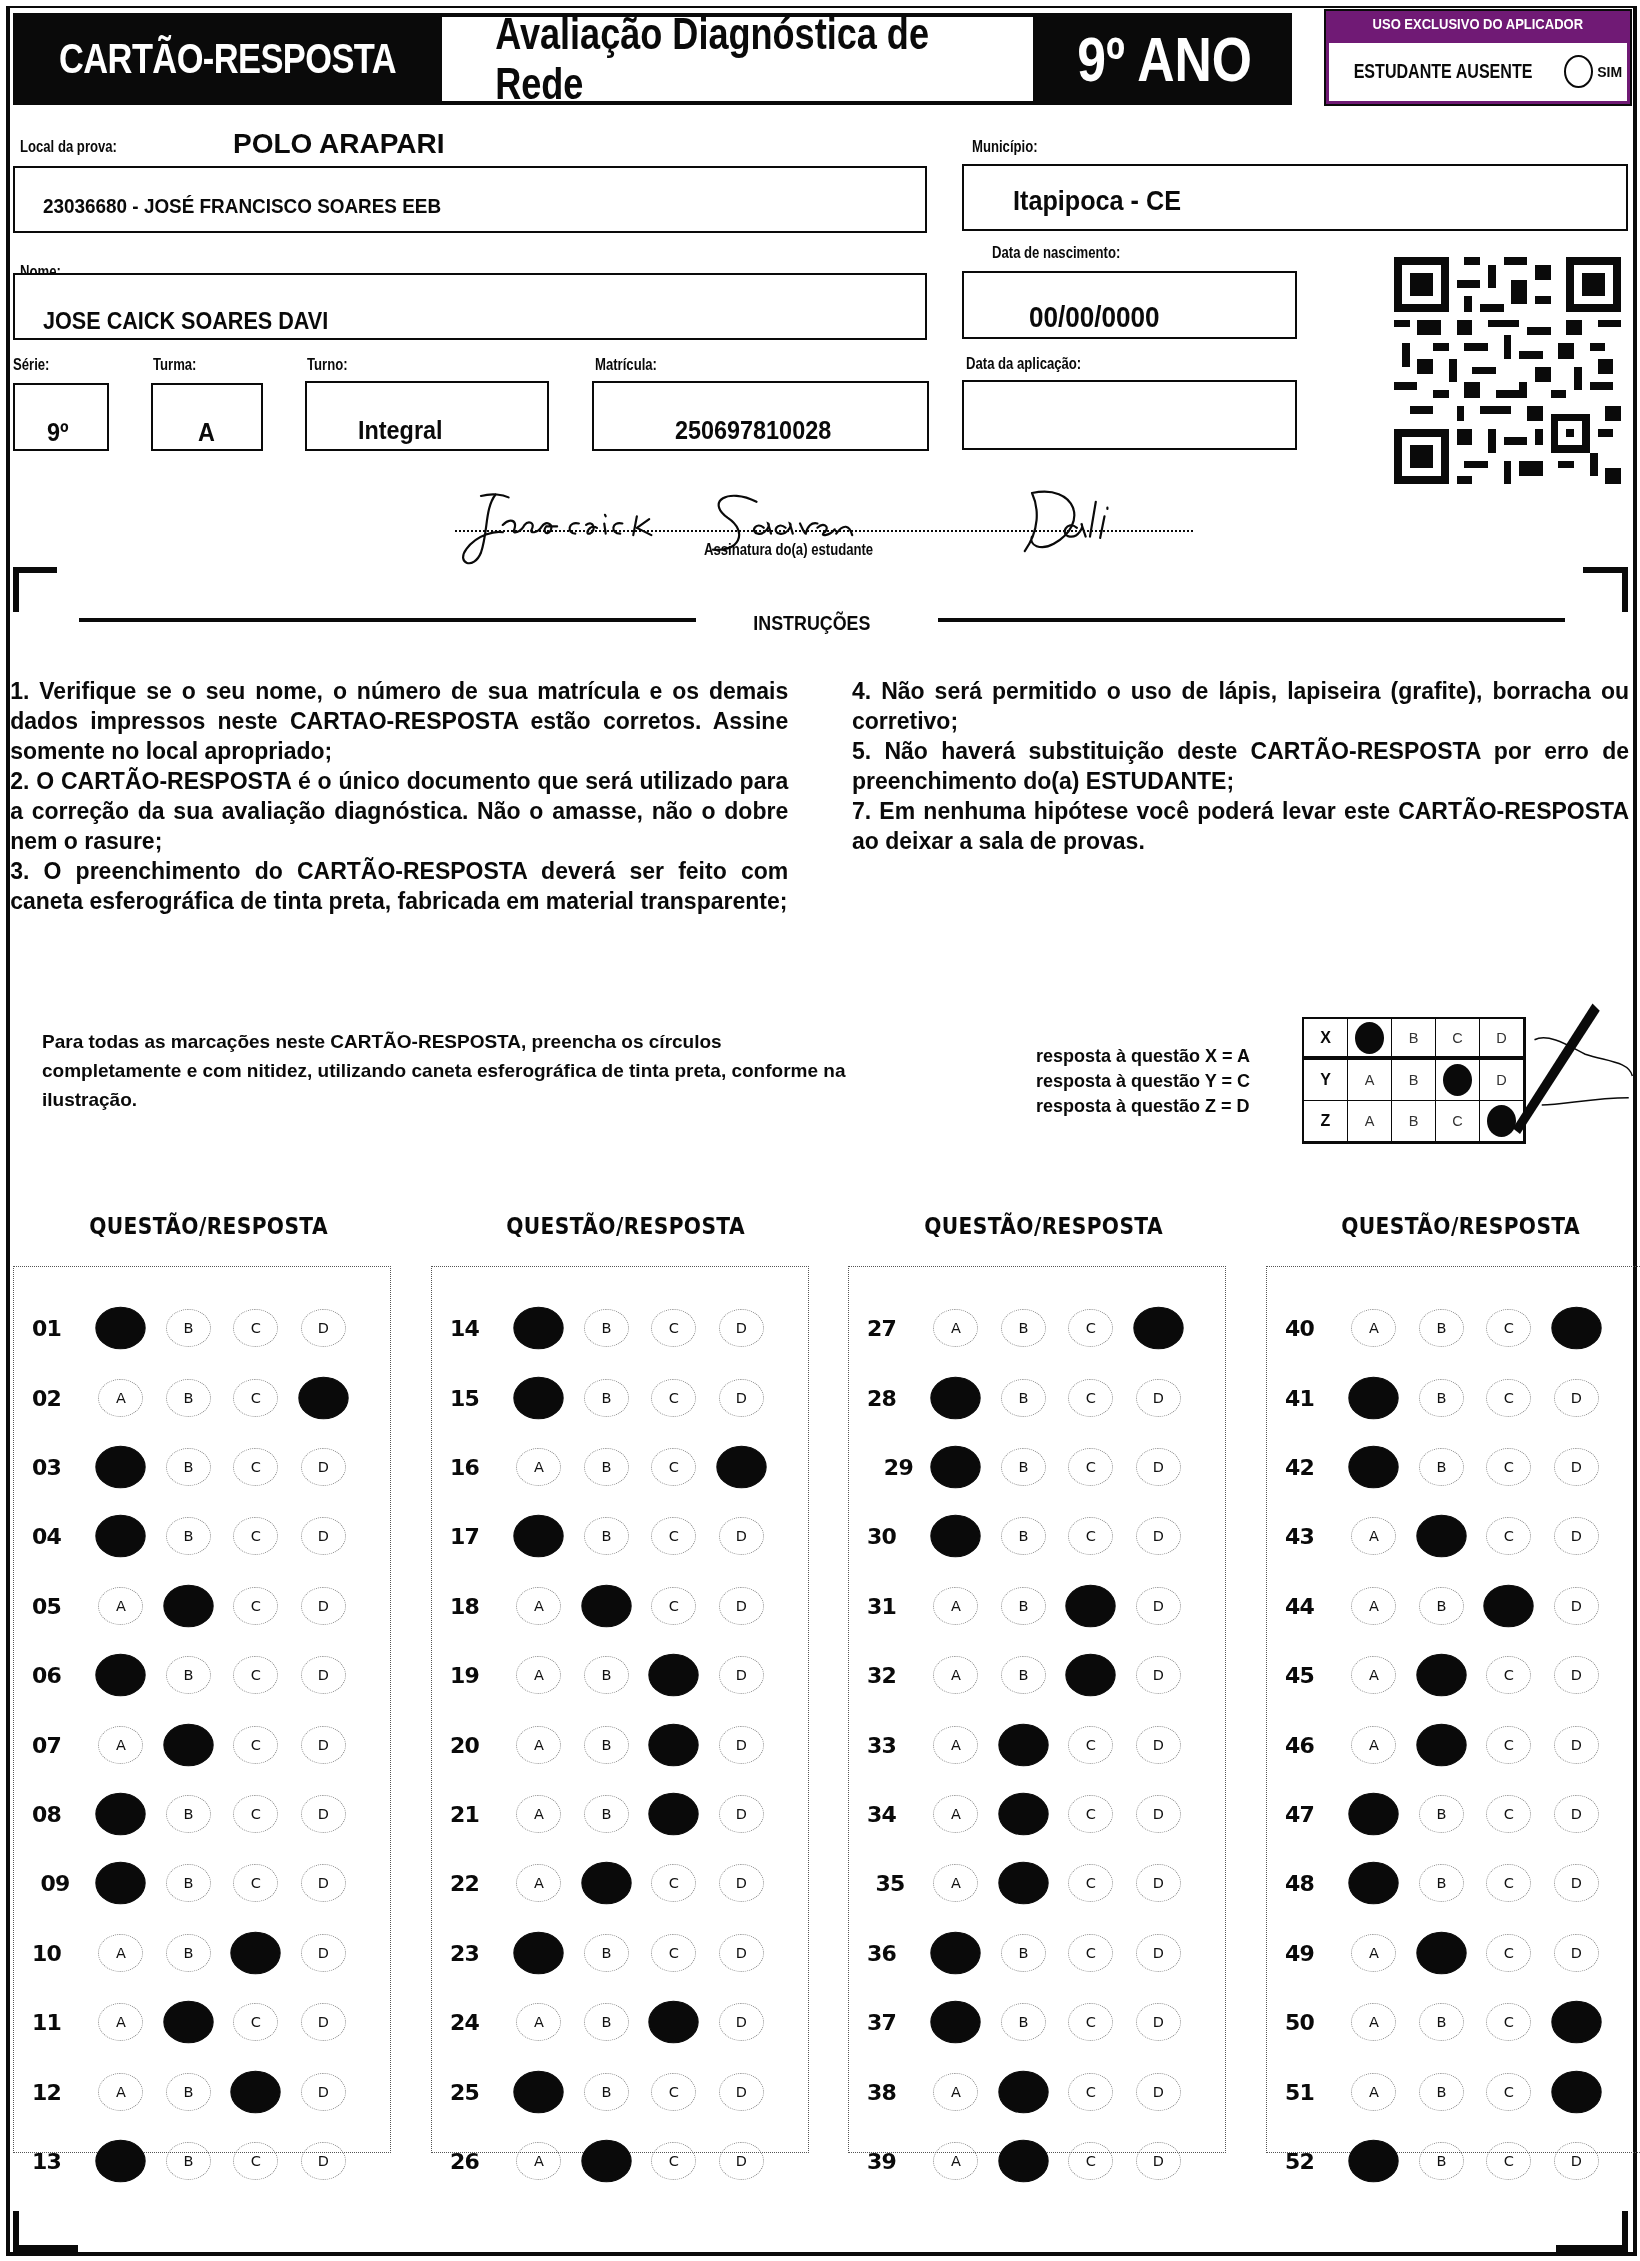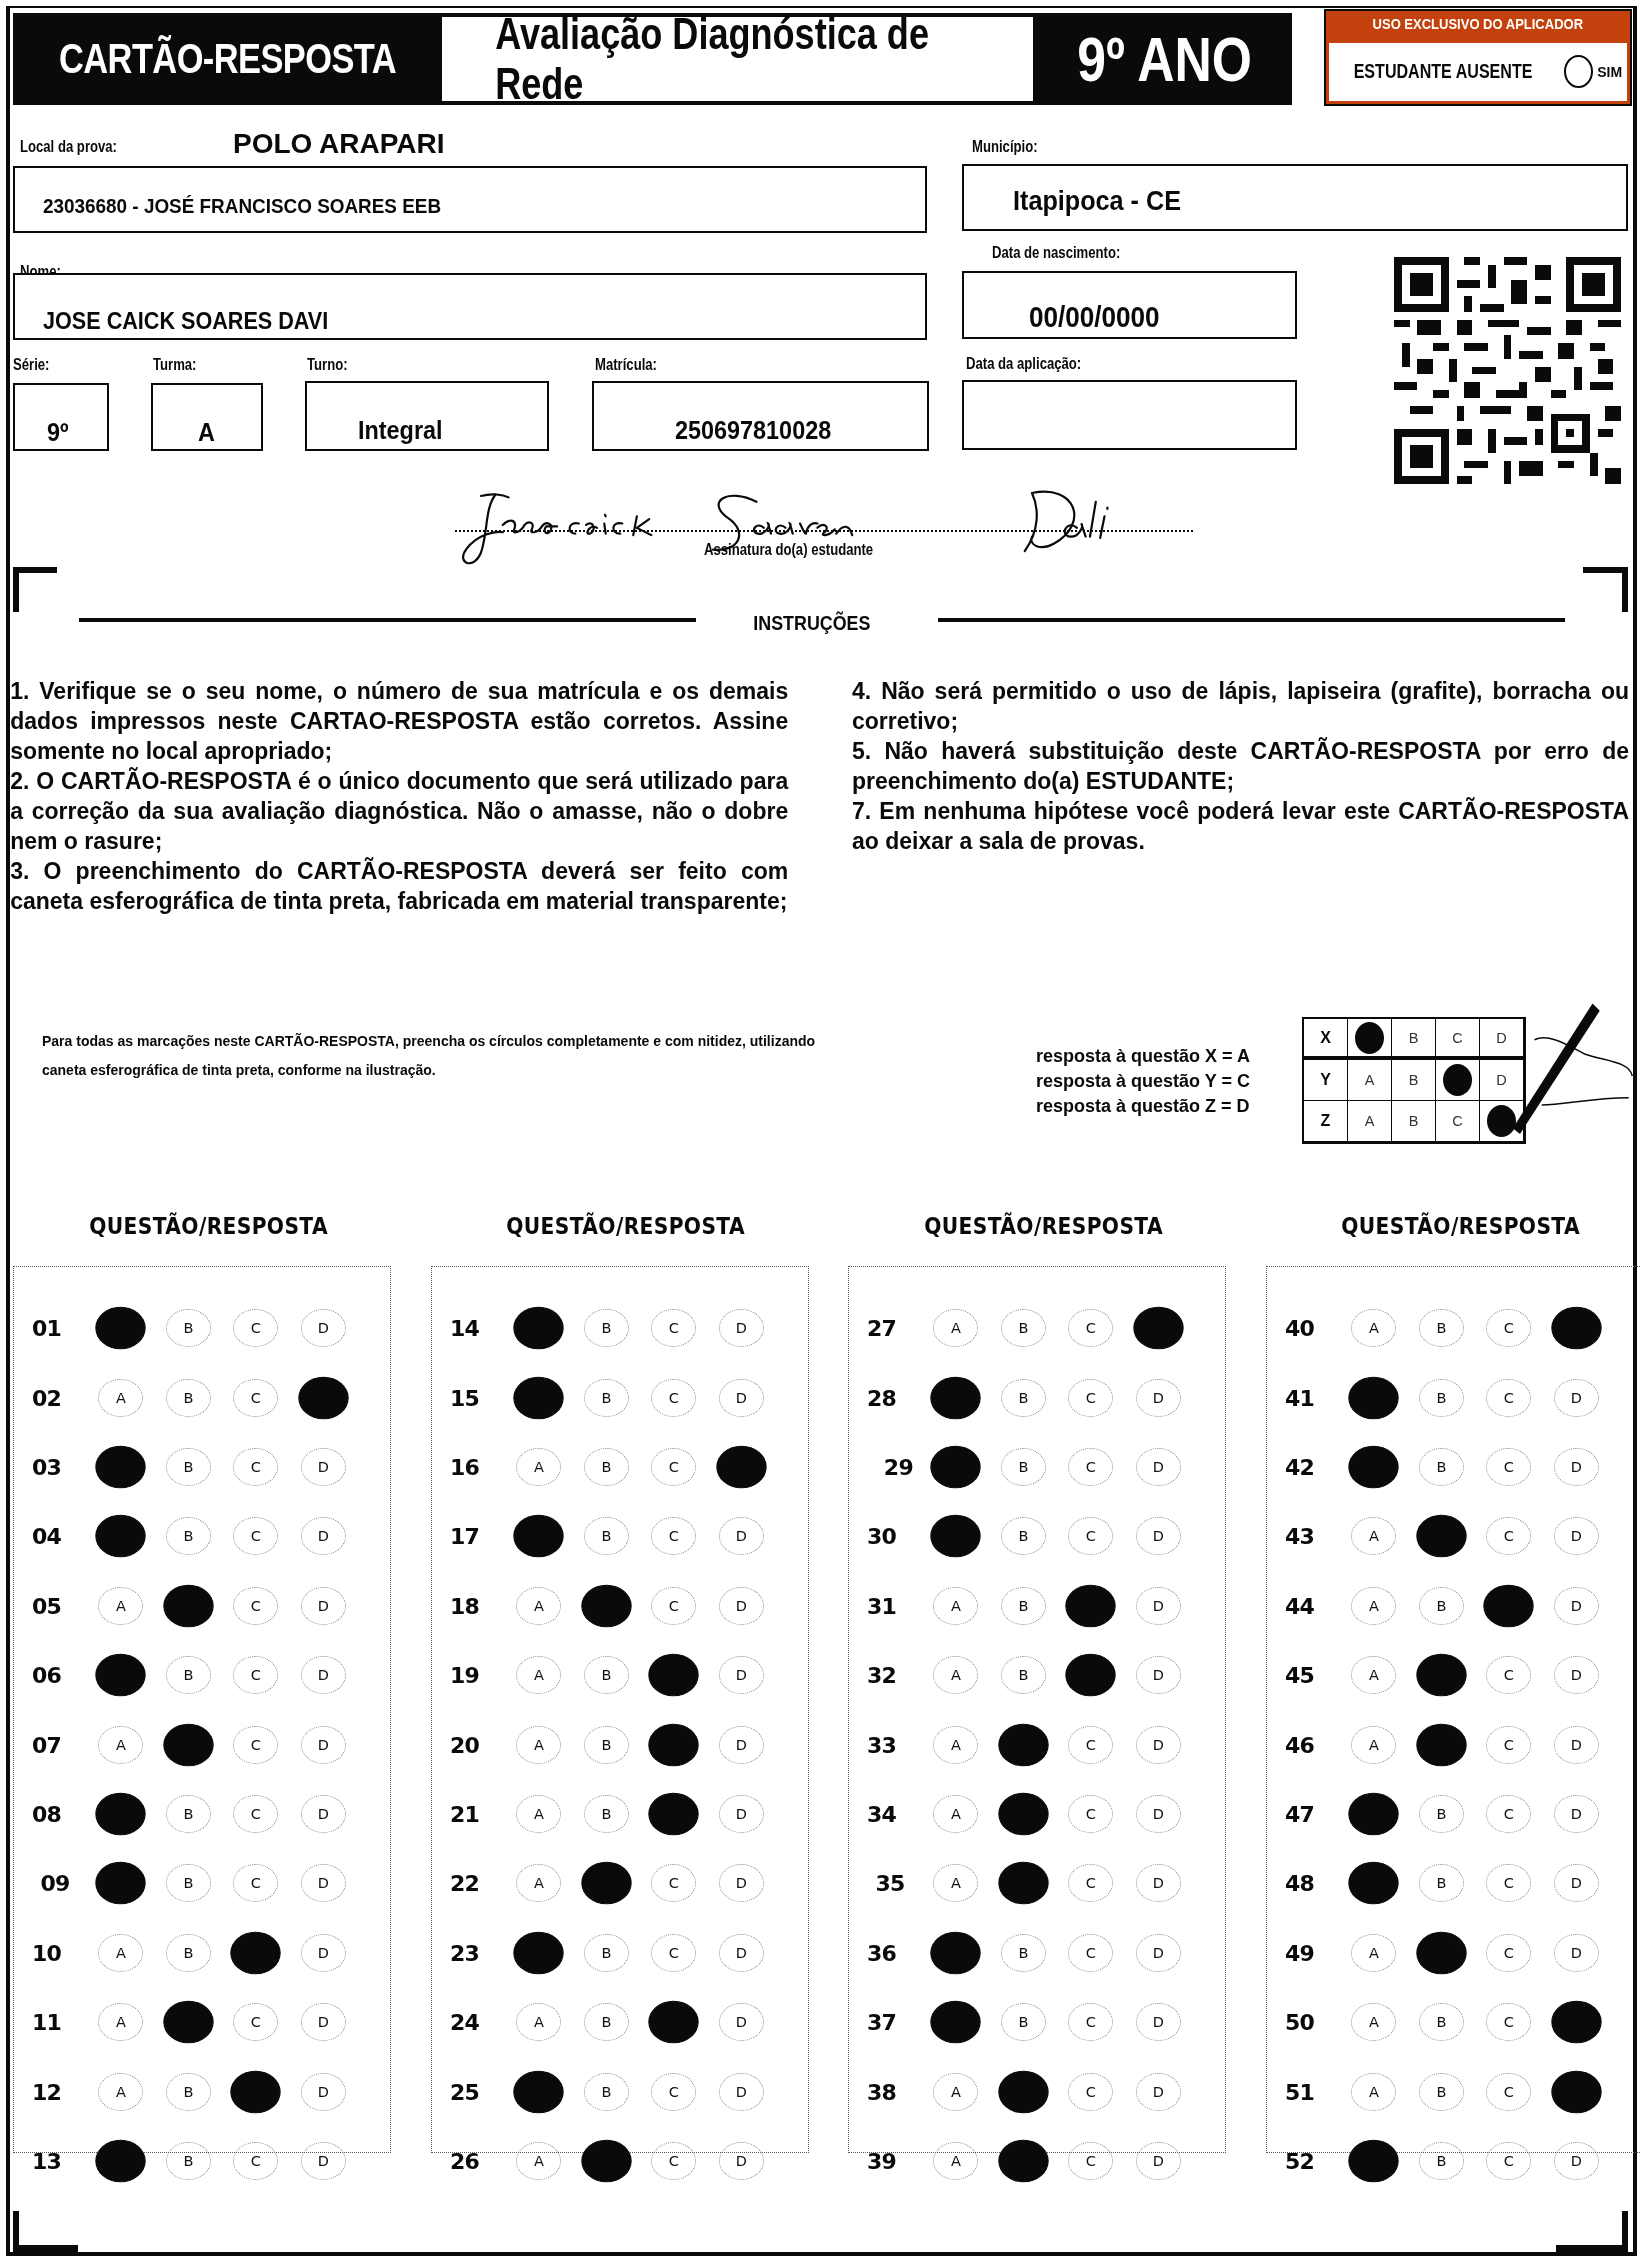--- a/index.html
+++ b/index.html
@@ -8,21 +8,21 @@
   .abs { position: absolute; }
 
   
   .frame { left: 5.8px; top: 5.8px; width: 1631px; height: 2250px; border: 4.4px solid #0a0a0a; border-top: 2.2px solid #0a0a0a; }
 
   
   .hdr-black { left: 13px; top: 13px; width: 429px; height: 92px; background: #0a0a0a; color: #fff; display:flex; align-items:center; justify-content:center; font-size: 42px; font-weight: bold; letter-spacing: -0.7px; transform-origin: center; }
   .hdr-black span, .hdr-title span, .hdr-grade span { display:inline-block; transform: scaleX(0.82); }
   .hdr-title { left: 442px; top: 13px; width: 595px; height: 92px; border: 4.4px solid #0a0a0a; border-left: none; background:#fff; display:flex; align-items:center; justify-content:center; font-size: 44px; font-weight: bold; }
   .hdr-grade { left: 1037px; top: 13px; width: 255px; height: 92px; background: #0a0a0a; color:#fff; display:flex; align-items:center; justify-content:center; font-size: 63px; font-weight: bold; }
-  .aplic { left: 1324px; top: 8.7px; width: 308px; height: 97px; background:#c2410c; border: 2.9px solid #0a0a0a; }
+  .aplic { left: 1324px; top: 8.7px; width: 308px; height: 97px; background:#701a75; border: 2.9px solid #0a0a0a; }
   .aplic-title { position:absolute; left:0; right:0; top:4.4px; text-align:center; color:#fff; font-size:15.3px; font-weight:bold; }
   .aplic-title span { display:inline-block; transform: scaleX(0.85); }
   .aplic-body { position:absolute; left:2.9px; right:2.9px; top:32px; bottom:2.9px; background:#fff; display:flex; align-items:center; justify-content:center; gap:4.4px; font-weight:bold; }
   .aplic-label { font-size: 19.6px; transform: scaleX(0.82); display:inline-block; margin-right:-14.5px; }
   .aplic-circle { width: 29px; height: 33px; border: 2.2px solid #0a0a0a; border-radius: 50%; }
   .aplic-sim { font-size: 14px; }
 
   
   .lbl { font-size: 16px; font-weight: bold; }
   .lbl span { display:inline-block; transform: scaleX(0.82); transform-origin:left; }
@@ -38,21 +38,21 @@
   
   .corner { background:#0a0a0a; }
 
   
   .instr-rule { height: 3.6px; background:#0a0a0a; top: 618px; }
   .instr-title { left: 743px; top: 611px; font-size: 21px; font-weight: bold; }
   .instr-title span { display:inline-block; transform: scaleX(0.85); }
   .instr-col { font-size: 23px; line-height: 30px; font-weight: bold; text-align: justify; }
   .instr-col p { margin: 0; }
 
-  .fill-note { left: 42px; top: 1027px; width: 807px; font-size: 14px; line-height: 29px; font-weight:bold; }
+  .fill-note { left: 42px; top: 1027px; width: 807px; font-size: 19px; line-height: 29px; font-weight:bold; }
   .example-text { left: 1036px; top: 1044px; font-size: 18px; line-height: 25px; font-weight: bold; }
   .example-grid { left: 1302px; top: 1017px; width: 224px; height: 127px; border: 2.9px solid #0a0a0a; display:grid; grid-template-columns: repeat(5, 1fr); grid-template-rows: repeat(3, 1fr); }
   .eg-cell { border-right: 1.5px solid #0a0a0a; border-bottom: 1.5px solid #0a0a0a; display:flex; align-items:center; justify-content:center; font-size: 14.5px; color:#333; }
   .eg-cell.qlabel { font-weight:bold; color:#0a0a0a; font-size: 16px; }
   .eg-dot { width: 29px; height: 32px; background:#0a0a0a; border-radius:50%; }
   .row-sep { border-bottom: 4.4px solid #0a0a0a; }
 
   
   .sec-head { top: 1213px; font-size: 23px; font-weight: 900; letter-spacing: 0.4px; font-family: "DejaVu Sans", sans-serif; }
   .sec-head span { display:inline-block; transform: scaleX(0.88); }

